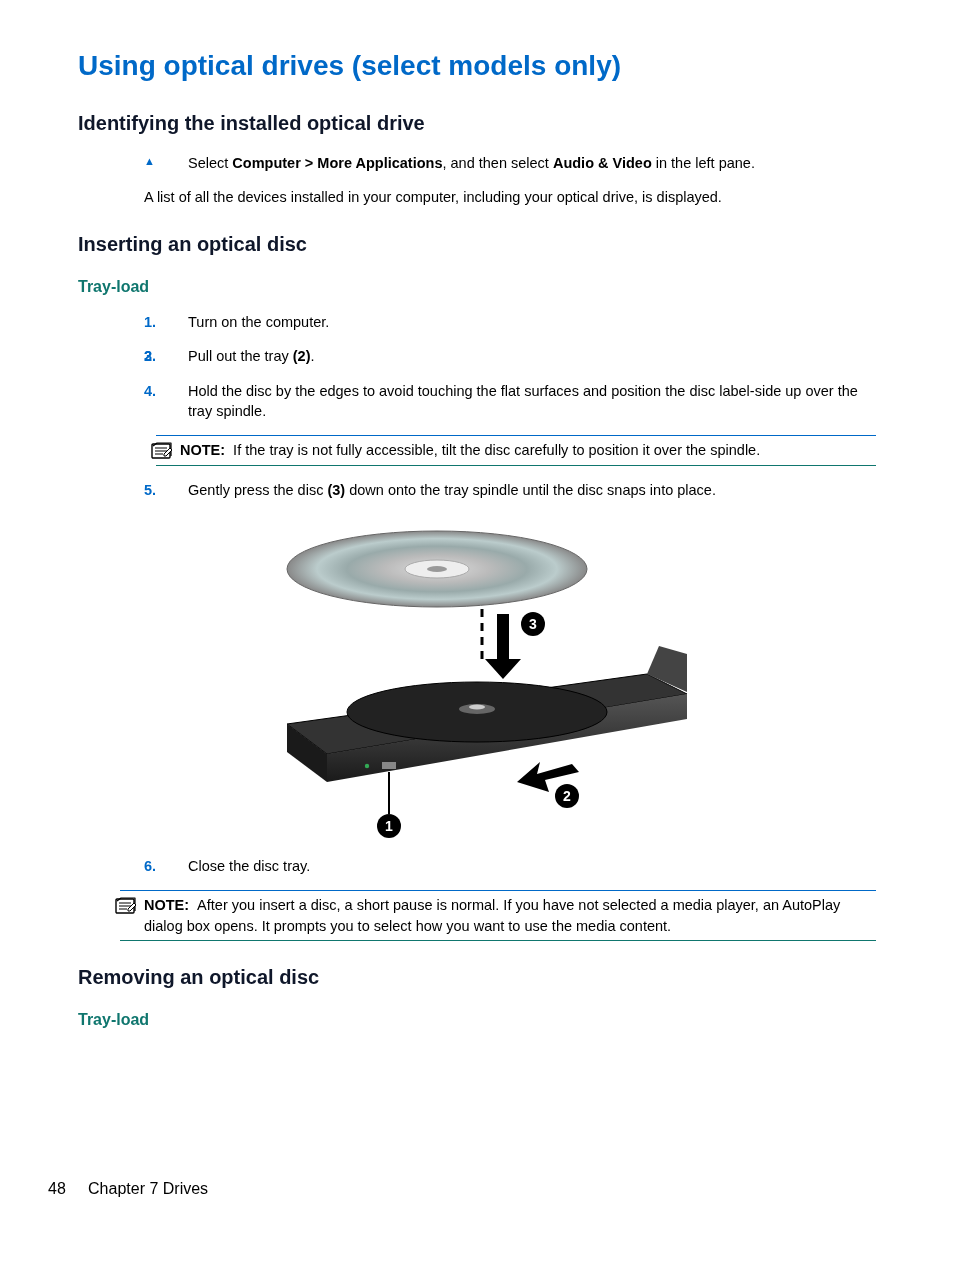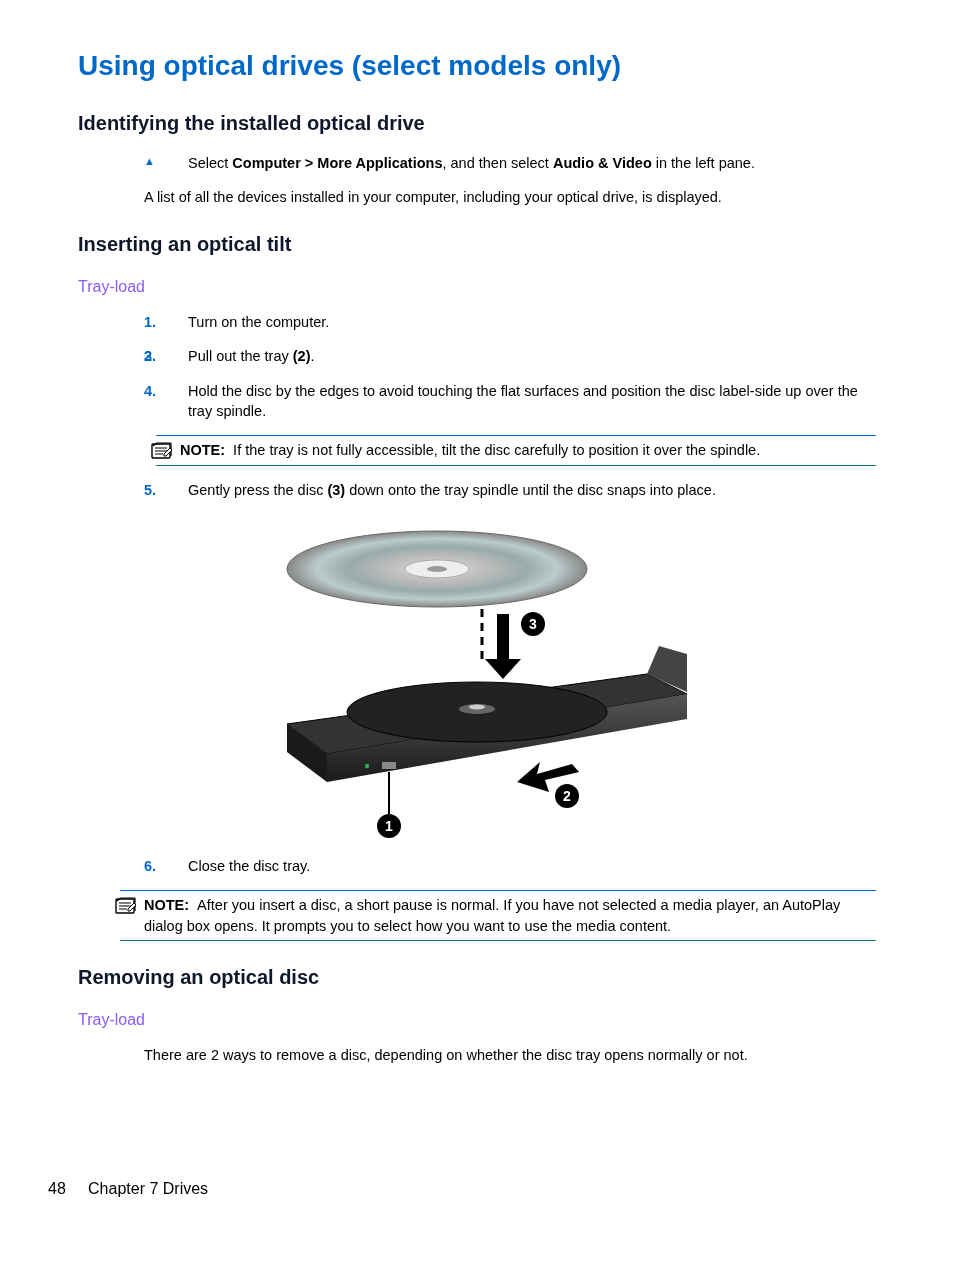--- a/index.html
+++ b/index.html
@@ -24,23 +24,23 @@
       font-weight: bold;
       margin: 0 0 24px 0;
     }
     h2 {
       color: #0f172a;
       font-size: 20px;
       font-weight: bold;
       margin: 22px 0 16px 0;
     }
     h3 {
-      color: #8b5cf6;
+      color: #0f766e;
       font-size: 16px;
-      font-weight: normal;
+      font-weight: bold;
       margin: 18px 0 14px 0;
     }
     .bullet-list,
     .num-list {
       list-style: none;
       padding: 0;
       margin: 0 0 0 66px;
     }
     .bullet-li,
     .num-li {
@@ -114,21 +114,21 @@
     <li class="bullet-li">
       <span class="marker">▲</span>
       <span>
         <span>Select </span><span class="bold">Computer &gt; More Applications</span><span>, and then select </span><span class="bold">Audio &amp; Video</span><span> in the left pane.</span>
       </span>
     </li>
   </ul>
 
   <p class="para-indent">A list of all the devices installed in your computer, including your optical drive, is displayed.</p>
 
-  <h2>Inserting an optical tilt</h2>
+  <h2>Inserting an optical disc</h2>
 
   <h3>Tray-load</h3>
 
   <ol class="num-list">
     <li class="num-li">
       <span class="marker">1.</span>
       <span><span>Turn on the computer.</span><span class="bold"></span><span></span></span>
     </li>
     <li class="num-li">
       <span class="marker">2.</span>
@@ -229,21 +229,20 @@
         <path d="M14 12 L20 6 L22 8 L16 14 L14 14 Z" fill="#fff" stroke="#000" stroke-width="1"></path>
       </svg>
       <span class="note-label">NOTE:</span><span>After you insert a disc, a short pause is normal. If you have not selected a media player, an AutoPlay dialog box opens. It prompts you to select how you want to use the media content.</span>
     </div>
   </div>
 
   <h2>Removing an optical disc</h2>
 
   <h3>Tray-load</h3>
 
-  <p class="para-indent">There are 2 ways to remove a disc, depending on whether the disc tray opens normally or not.</p>
 
 </div>
 
 <div class="footer">
   <span>48</span>
   &nbsp;&nbsp;&nbsp;
   <span>Chapter 7   Drives</span>
 </div>
 
 </body></html>

